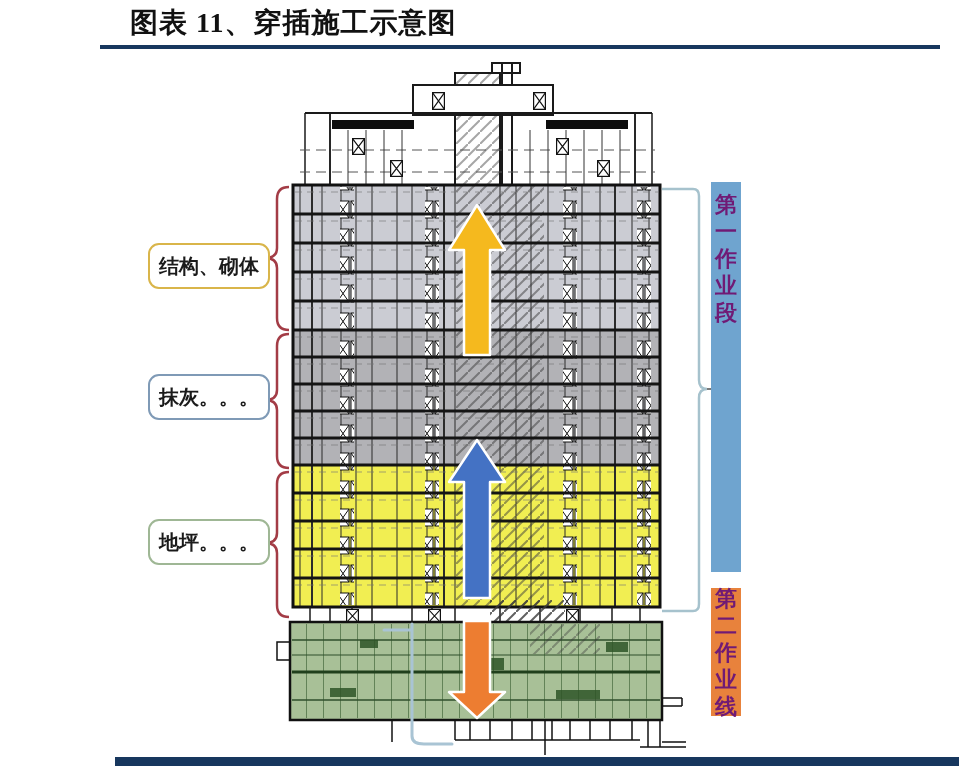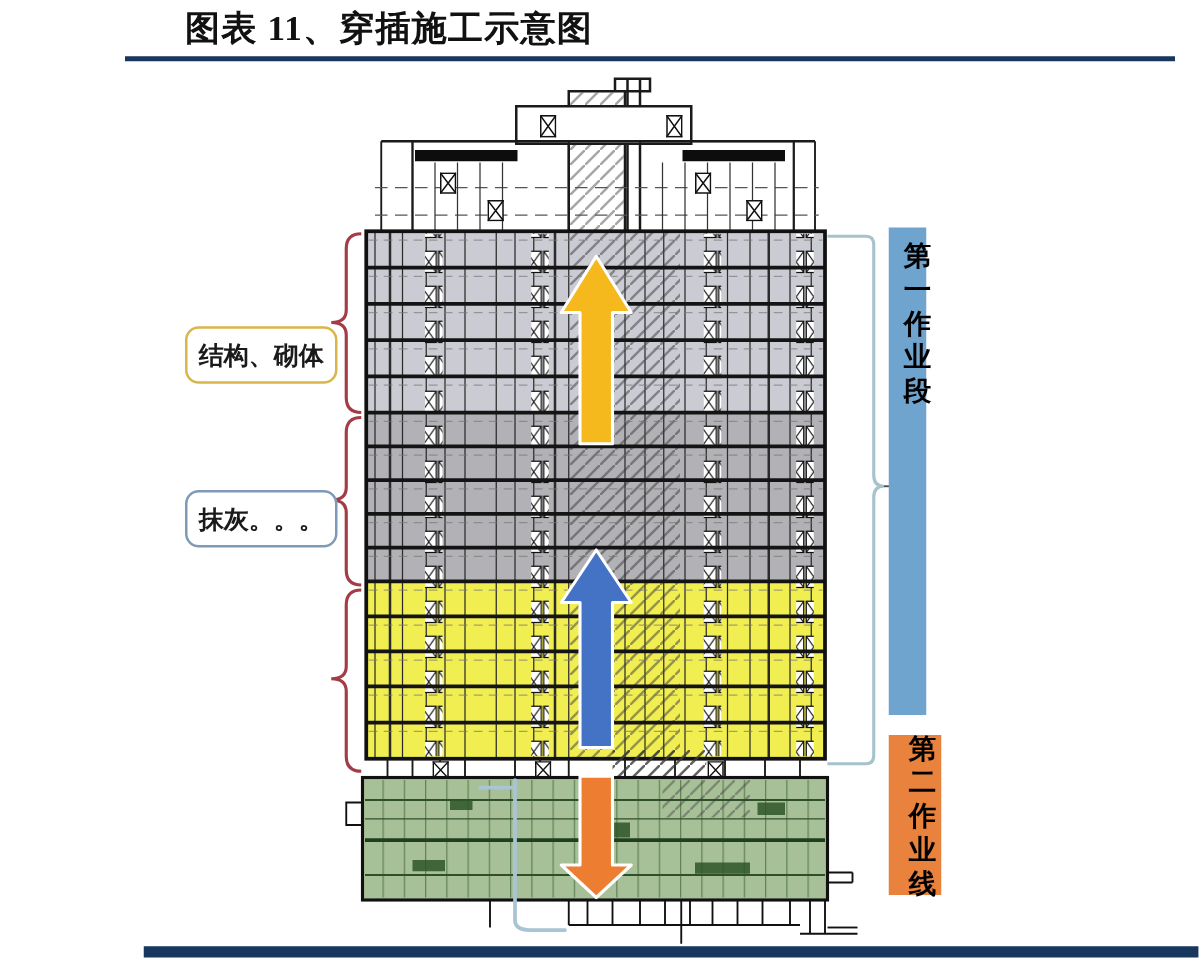--- a/index.html
+++ b/index.html
@@ -1,35 +1,35 @@
 <!DOCTYPE html>
 <html><head>
 <meta charset="utf-8">
 <style>
   html,body{margin:0;padding:0;background:#fff;}
   .page{position:relative;width:959px;height:768px;background:#fff;overflow:hidden;
         font-family:"Liberation Sans",sans-serif;}
   
-  .fig-title{position:absolute;left:148px;top:4px;margin:0;font-size:28px;font-weight:bold;
+  .fig-title{position:absolute;left:130px;top:4px;margin:0;font-size:28px;font-weight:bold;
              color:#111;font-family:"Liberation Serif","DejaVu Serif",serif;letter-spacing:1px;}
   .title-rule{position:absolute;left:100px;top:45px;width:840px;height:4px;background:#17375e;}
   .bottom-rule{position:absolute;left:115px;top:757px;width:844px;height:9px;background:#17375e;}
   
   .draw{position:absolute;left:0;top:0;}
   
   .callout{position:absolute;left:148px;width:118px;height:42px;background:#fff;
            border:2px solid #999;border-radius:11px;display:flex;align-items:center;
            justify-content:center;font-weight:bold;font-size:20px;color:#1a1a1a;
-           font-family:"Liberation Serif","DejaVu Serif",serif;margin-top:18px;}
+           font-family:"Liberation Serif","DejaVu Serif",serif;}
   .callout.c1{top:243px;border-color:#d9b54a;}
   .callout.c2{top:374px;border-color:#7f9ab6;text-align:right;}
   .callout.c3{top:519px;border-color:#9fb795;}
   
-  .vbar{position:absolute;left:711px;width:30px;color:#000000;font-weight:bold;
-        font-family:"Liberation Serif","DejaVu Serif",serif;padding-left:12px;}
+  .vbar{position:absolute;left:711px;width:30px;color:#701a75;font-weight:bold;
+        font-family:"Liberation Serif","DejaVu Serif",serif;}
   .vbar .vtext{display:block;width:100%;text-align:center;word-break:break-all;
                font-size:22px;line-height:27px;}
   .vbar.blue{top:182px;height:390px;background:#6fa4cf;padding-top:9px;box-sizing:border-box;}
   .vbar.blue .vtext.second{margin-top:24px;}
   .vbar.orange{top:588px;height:128px;background:#e8823c;display:flex;flex-direction:column;
                justify-content:center;}
 </style>
 </head>
 <body>
 
@@ -246,20 +246,23 @@
       <line x1="707" y1="389" x2="713" y2="389" stroke="#4d4d4d" stroke-width="1.5"></line>
     </g>
   </svg>
 
   <div class="callout c1">
     <span>结构、砌体</span>
   </div>
   <div class="callout c2">
     <span>抹灰。。。</span>
   </div>
+  <div class="callout c3">
+    <span>地坪。。。</span>
+  </div>
 
   <div class="vbar blue">
     <span class="vtext">第一作业段</span>
   </div>
   <div class="vbar orange">
     <span class="vtext">第二作业线</span>
   </div>
 
   <div class="bottom-rule"></div>
 </div>

